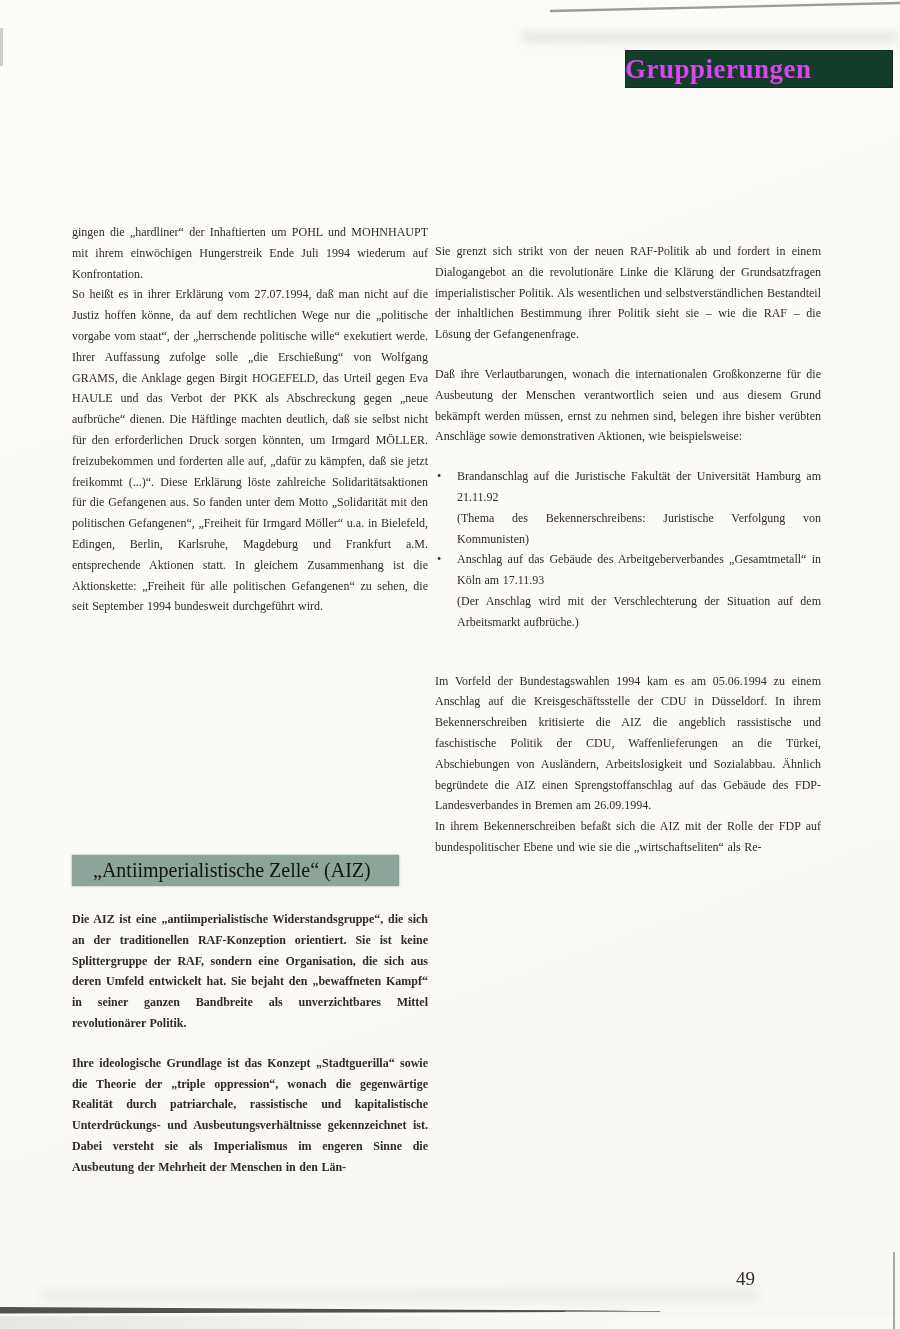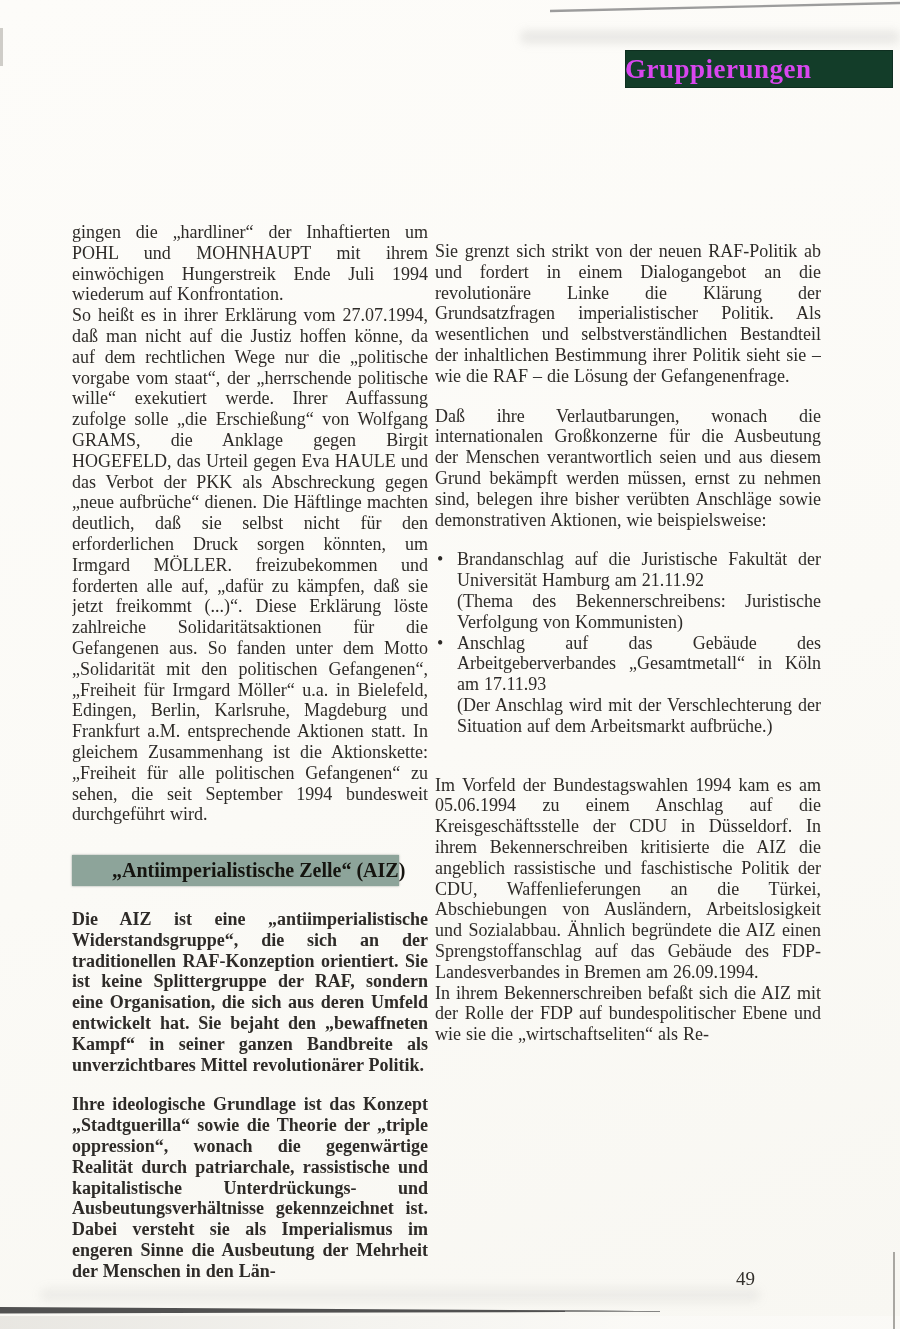--- a/index.html
+++ b/index.html
@@ -29,38 +29,38 @@
     position: absolute; left: 625px; top: 50px; width: 268px; height: 38px;
     background: #133d29; box-shadow: 0 0 0 1px #0e2f20 inset;
     display: flex; align-items: center;
   }
   .header-banner .title {
     color: #d946ef; font-weight: bold; font-size: 27px; letter-spacing: 0.5px;
     white-space: nowrap;
   }
 
   
-  .col { position: absolute; text-align: justify; font-size: 18px; line-height: 20.8px;
+  .col { position: absolute; text-align: justify; font-size: 12px; line-height: 20.8px;
     hyphens: auto; -webkit-hyphens: auto; word-spacing: 0.5px; }
   .col p { margin: 0; }
   .col p.gap { margin-top: 19px; }
   .col p.biggap { margin-top: 38px; }
 
   .block-a { left: 72px; top: 222px; width: 356px; max-height: 622px; overflow: hidden; }
   .block-b { left: 72px; top: 909px; width: 356px; max-height: 400px; overflow: hidden; font-weight: bold; }
   .col-right { left: 435px; top: 222px; width: 386px; max-height: 1045px; overflow: hidden; }
 
   
   .aiz-heading {
     position: absolute; left: 72px; top: 855px; width: 327px; height: 31px;
     background: #8da49a; display: flex; align-items: center;
     box-shadow: 0 0 2px rgba(60,80,70,0.5);
   }
   .aiz-heading .aiz-title {
-    font-weight: bold; font-size: 20px; color: #15140f; padding-left: 40px; white-space: nowrap;
+    font-weight: normal; font-size: 20px; color: #15140f; padding-left: 21px; white-space: nowrap;
   }
 
   
   ul.bullets { list-style: none; margin: 19px 0 0 0; padding: 0; }
   ul.bullets li { display: flex; align-items: flex-start; }
   ul.bullets li + li { margin-top: 0; }
   ul.bullets .marker { flex: 0 0 20px; padding-left: 2px; }
   ul.bullets .bullet-body { flex: 1 1 auto; }
   ul.bullets .bullet-line { display: block; }
 

